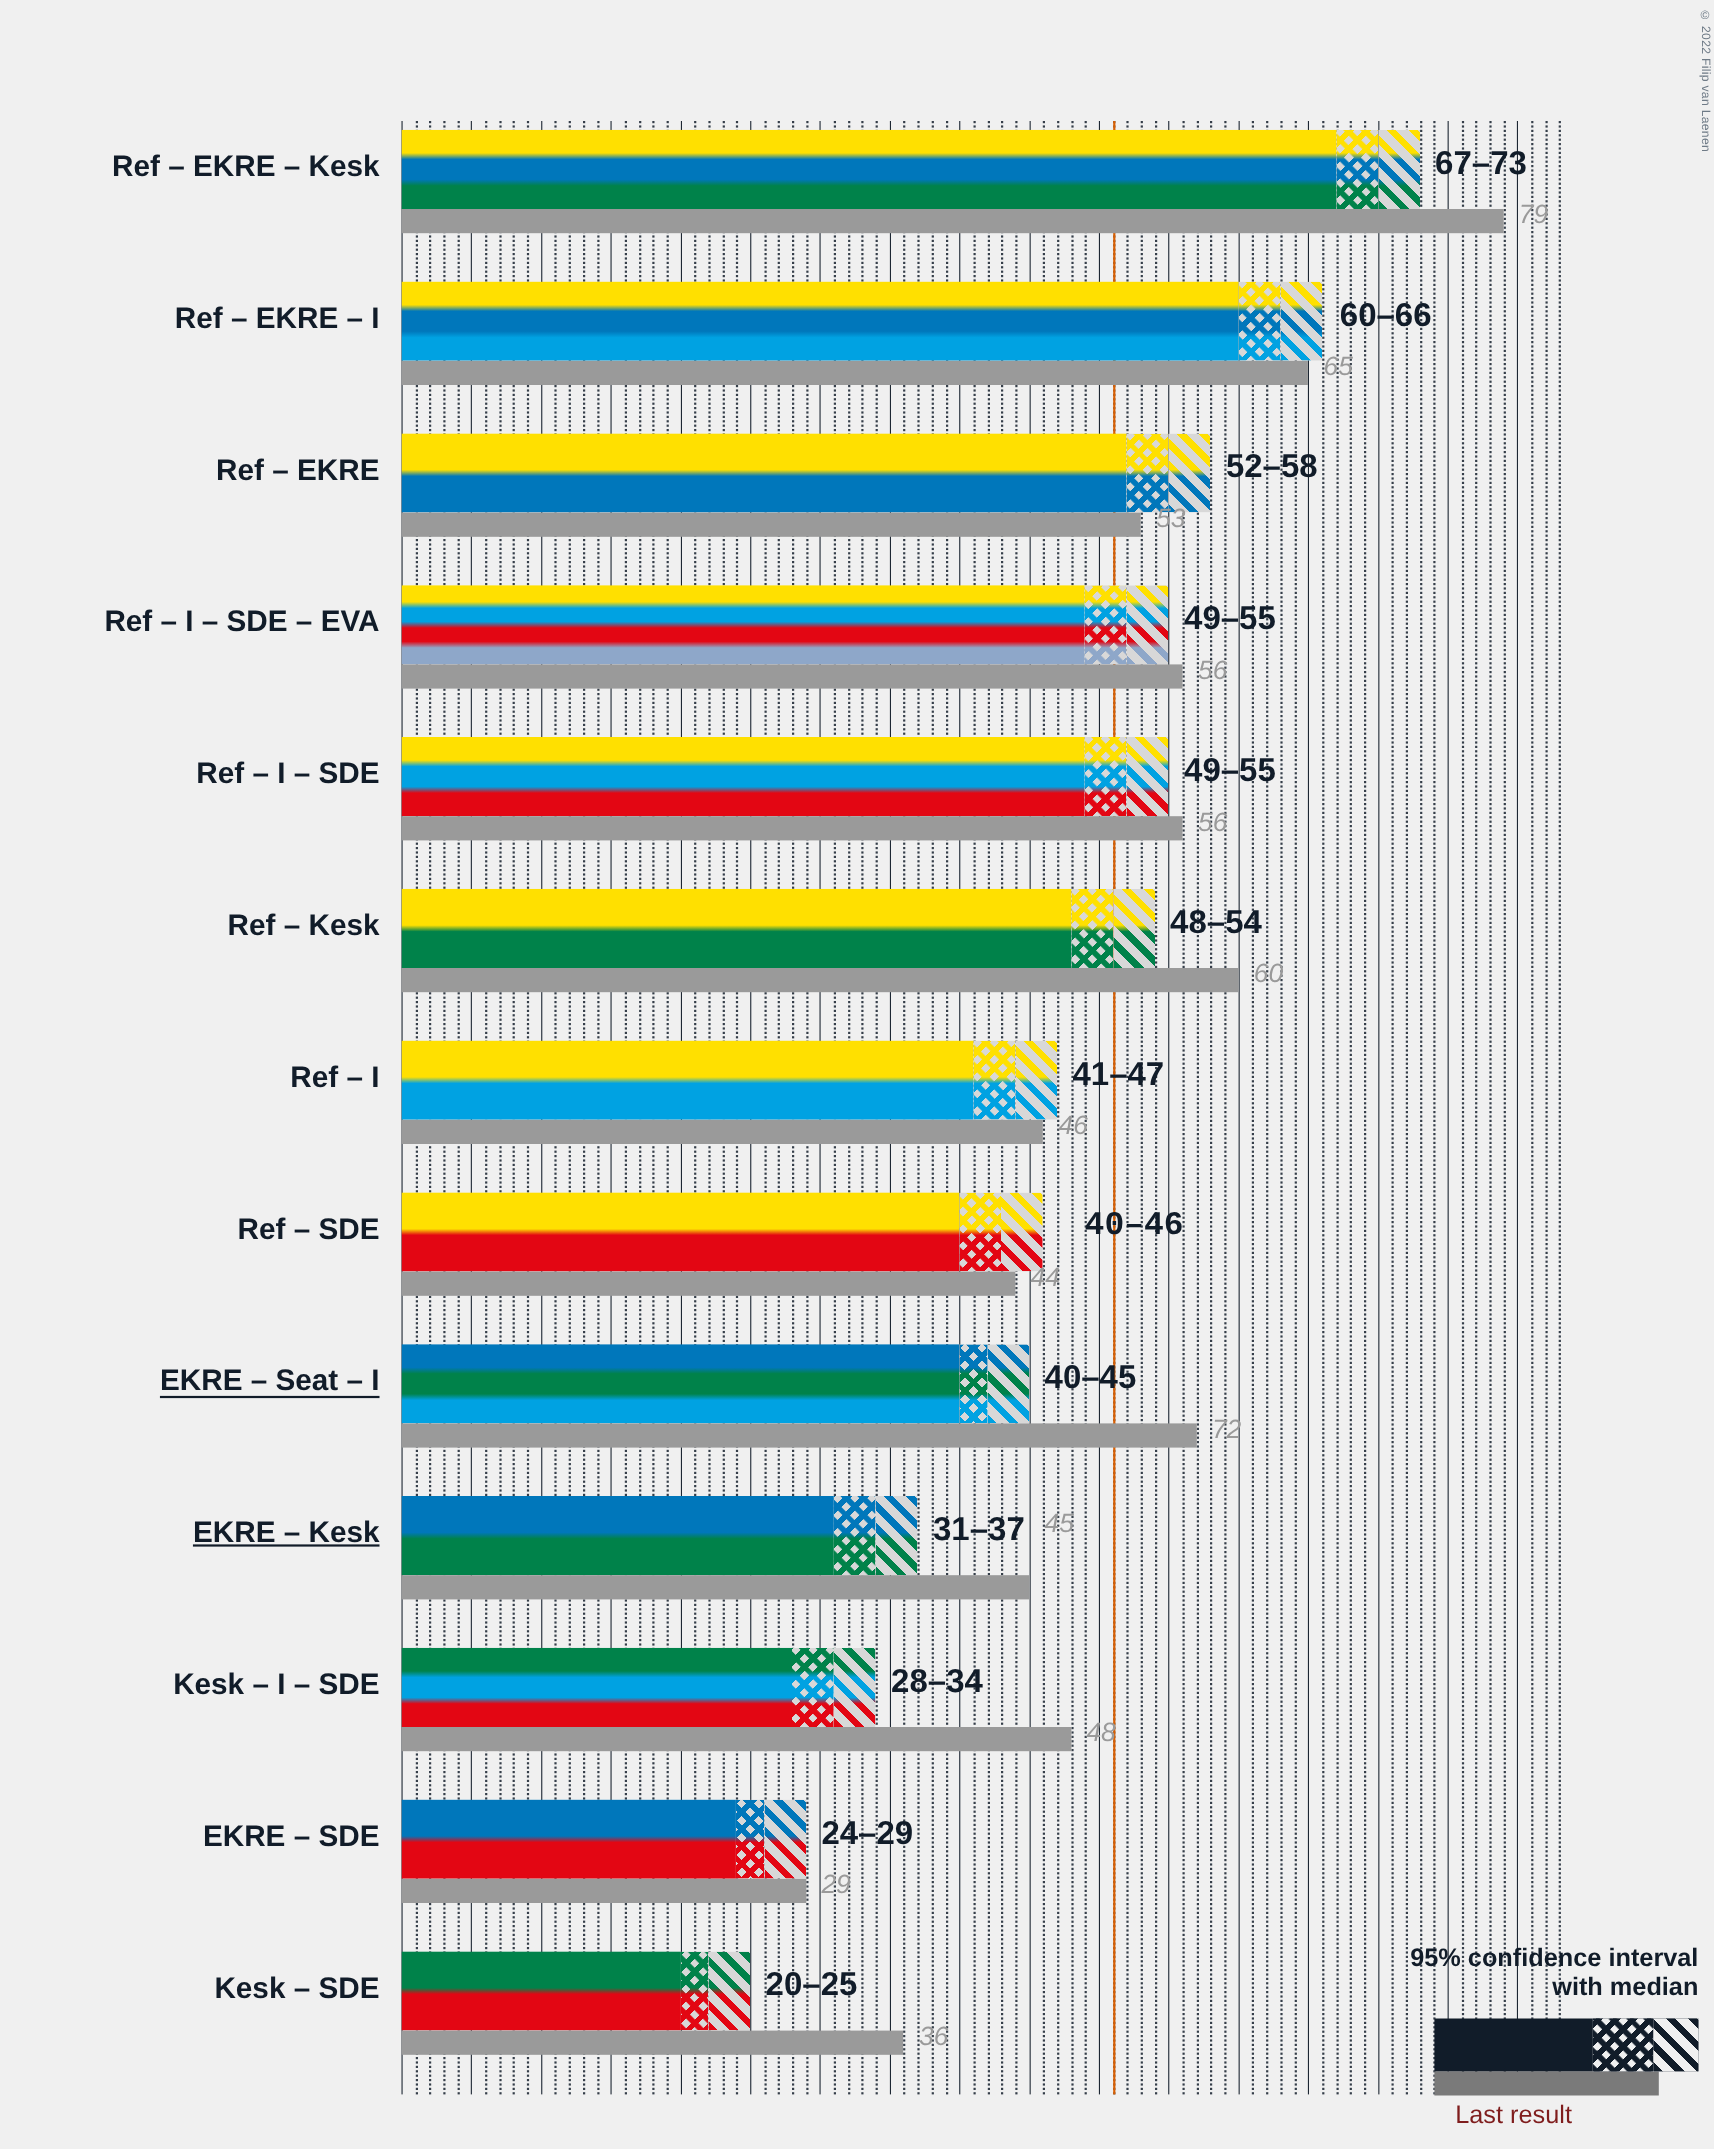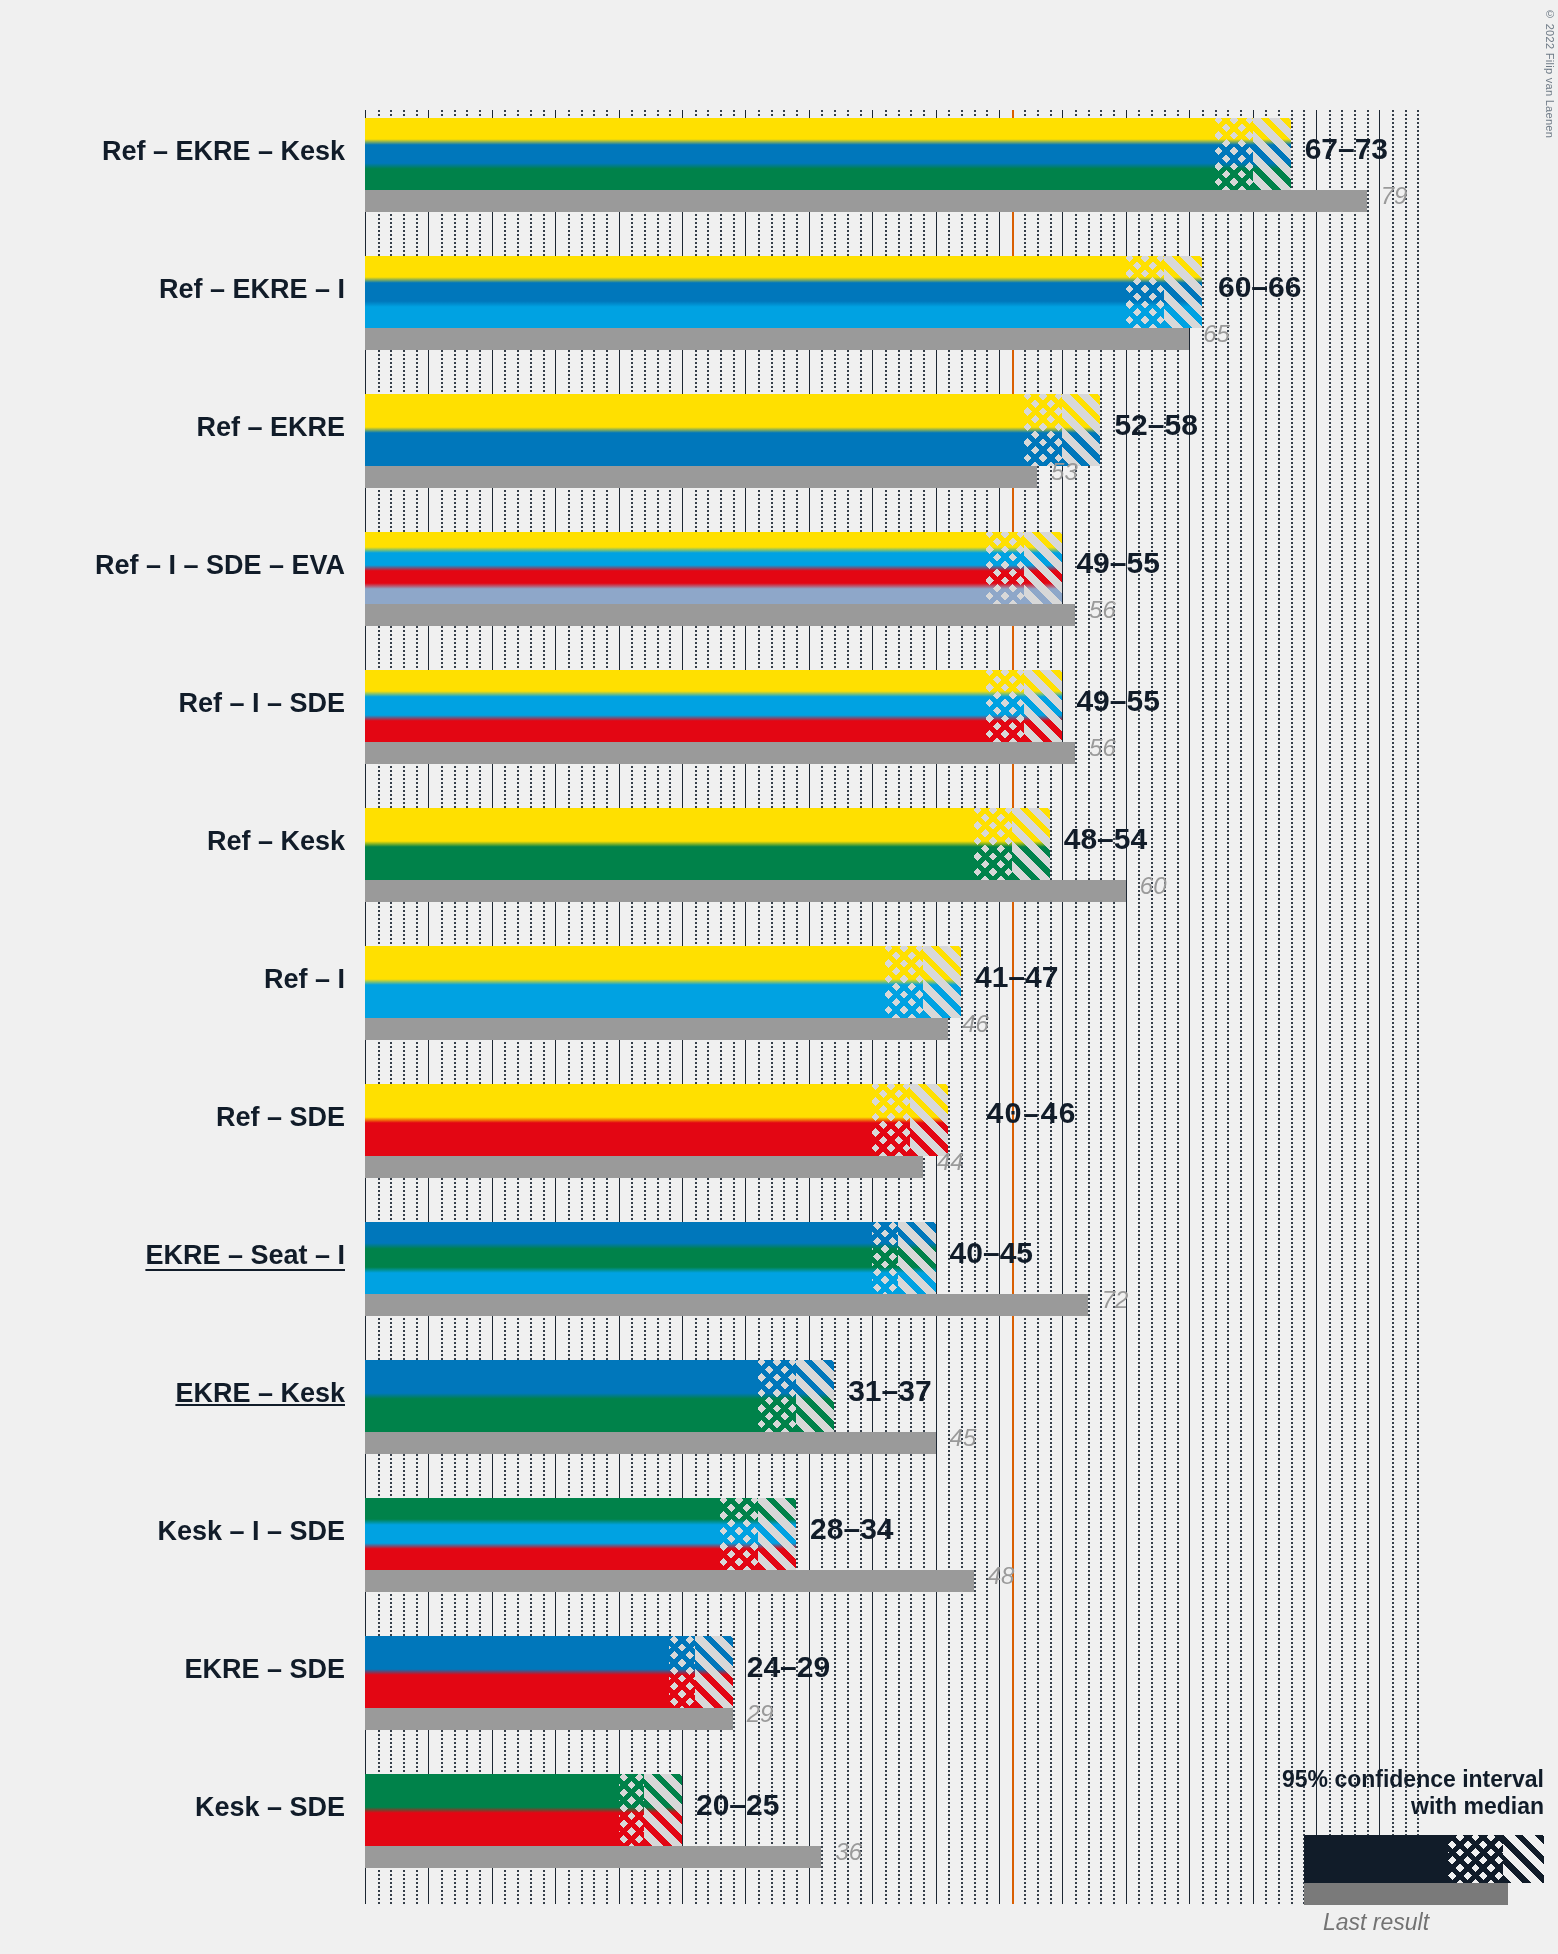--- a/index.html
+++ b/index.html
@@ -66,21 +66,21 @@
     position:absolute;font-size:24px;font-style:italic;color:#9a9a9a;white-space:nowrap;
   }
 
   
   .legend{position:absolute;right:14px;bottom:18px;width:300px;text-align:right;}
   .legend-title{font-size:23px;font-weight:bold;color:#111c29;line-height:1.15;}
   .legend-bar{position:relative;height:48px;margin-top:16px;margin-left:60px;background:#111c29;}
   .legend-cross{position:absolute;top:0;bottom:0;left:60%;width:23%;background-color:#111c29;}
   .legend-diag{position:absolute;top:0;bottom:0;left:83%;right:0;background-color:#111c29;}
   .legend-last{height:22px;margin-left:60px;width:68%;background:#7a7a7a;}
-  .legend-lastlabel{font-size:23px;font-style:italic;color:#737373;margin-top:4px;text-align:center;padding-right:36px;}
+  .legend-lastlabel{font-size:23px;color:#7f1d1d;margin-top:4px;text-align:center;padding-right:36px;}
 </style>
 </head>
 <body>
 
 <div id="chart-root">
 
   <div class="copyright">© 2022 Filip van Laenen</div>
 
   <div class="plot" id="plot" style="height: 1794px; width: 1081.72px;">
     <div class="grid" id="grid">
@@ -303,21 +303,21 @@
             <div style="position: absolute; inset: 0px; background: rgb(216, 216, 216);"></div>
             <div style="position: absolute; inset: 0px; background: linear-gradient(rgb(0, 119, 187) 4%, rgb(0, 119, 187) 46%, rgb(0, 130, 74) 54%, rgb(0, 130, 74) 96%); mask-image: repeating-linear-gradient(45deg, rgb(0, 0, 0) 0px, rgb(0, 0, 0) 5px, transparent 5px, transparent 11px), repeating-linear-gradient(-45deg, rgb(0, 0, 0) 0px, rgb(0, 0, 0) 5px, transparent 5px, transparent 11px); mask-composite: add;"></div>
           </div>
           <div class="hatch-diag" style="left: 431.12px; width: 38.04px; background-color: transparent; overflow: hidden;">
             <div style="position: absolute; inset: 0px; background: rgb(216, 216, 216);"></div>
             <div style="position: absolute; inset: 0px; background: linear-gradient(rgb(0, 119, 187) 4%, rgb(0, 119, 187) 46%, rgb(0, 130, 74) 54%, rgb(0, 130, 74) 96%); mask-image: repeating-linear-gradient(45deg, rgb(0, 0, 0) 0px, rgb(0, 0, 0) 6px, transparent 6px, transparent 14px);"></div>
           </div>
         </div>
         <div class="lastbar" style="left: 0px; top: 1322px; width: 570.6px; height: 22px; background: rgb(154, 154, 154);"></div>
         <div class="valuelabel" style="left: 483.16px; top: 1264px;">31–37</div>
-        <div class="lastlabel" style="left: 584.6px; top: 1314px; color: rgb(154, 154, 154);">45</div>
+        <div class="lastlabel" style="left: 584.6px; top: 1262px; color: rgb(154, 154, 154);">45</div>
         <div class="bar" style="left: 0px; top: 1388px; width: 431.12px; height: 72px;">
           <div class="fill" style="width: 355.04px; background: linear-gradient(rgb(0, 130, 74) 4%, rgb(0, 130, 74) 29.3%, rgb(0, 162, 226) 37.3%, rgb(0, 162, 226) 62.7%, rgb(227, 6, 19) 70.7%, rgb(227, 6, 19) 96%);"></div>
           <div class="hatch-cross" style="left: 355.04px; width: 38.04px; background-image: none; background-color: transparent; overflow: hidden;">
             <div style="position: absolute; inset: 0px; background: rgb(216, 216, 216);"></div>
             <div style="position: absolute; inset: 0px; background: linear-gradient(rgb(0, 130, 74) 4%, rgb(0, 130, 74) 29.3%, rgb(0, 162, 226) 37.3%, rgb(0, 162, 226) 62.7%, rgb(227, 6, 19) 70.7%, rgb(227, 6, 19) 96%); mask-image: repeating-linear-gradient(45deg, rgb(0, 0, 0) 0px, rgb(0, 0, 0) 5px, transparent 5px, transparent 11px), repeating-linear-gradient(-45deg, rgb(0, 0, 0) 0px, rgb(0, 0, 0) 5px, transparent 5px, transparent 11px); mask-composite: add;"></div>
           </div>
           <div class="hatch-diag" style="left: 393.08px; width: 38.04px; background-color: transparent; overflow: hidden;">
             <div style="position: absolute; inset: 0px; background: rgb(216, 216, 216);"></div>
             <div style="position: absolute; inset: 0px; background: linear-gradient(rgb(0, 130, 74) 4%, rgb(0, 130, 74) 29.3%, rgb(0, 162, 226) 37.3%, rgb(0, 162, 226) 62.7%, rgb(227, 6, 19) 70.7%, rgb(227, 6, 19) 96%); mask-image: repeating-linear-gradient(45deg, rgb(0, 0, 0) 0px, rgb(0, 0, 0) 6px, transparent 6px, transparent 14px);"></div>
           </div>

